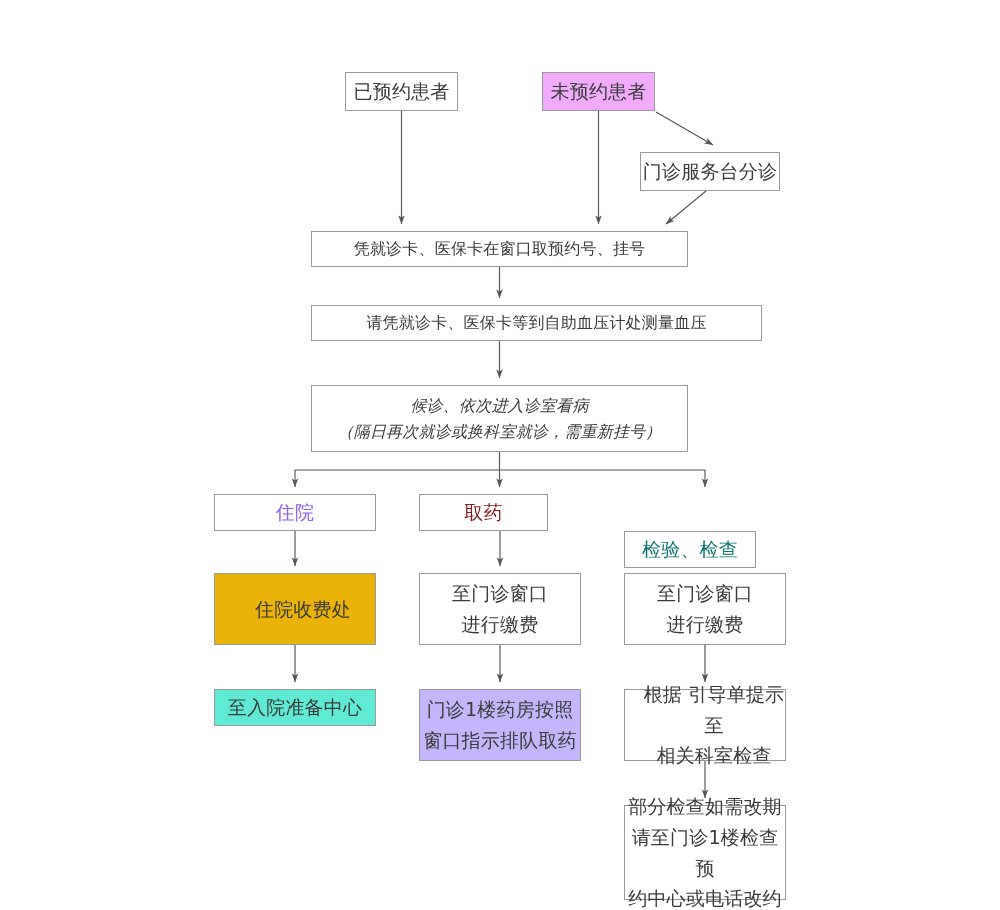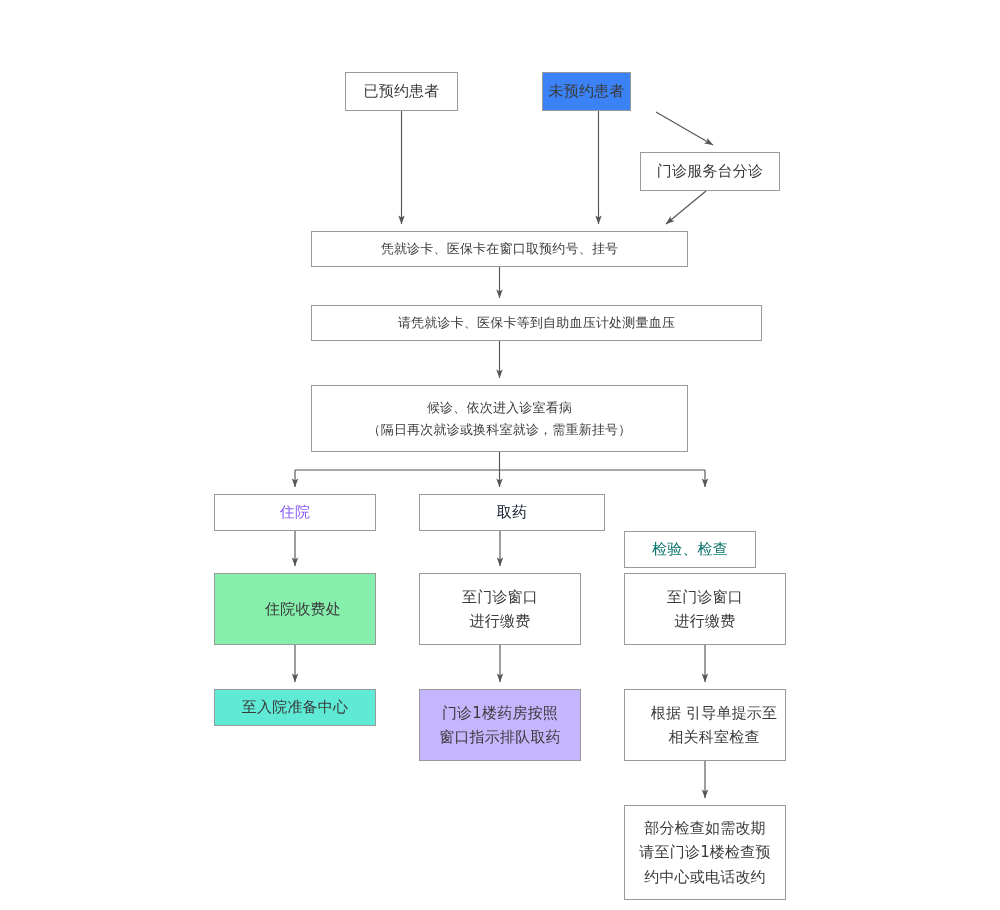--- a/index.html
+++ b/index.html
@@ -36,22 +36,22 @@
     align-items: center;
     justify-content: center;
     text-align: center;
     color: #3a3a3a;
     font-size: 15.5px;
     line-height: 1.62;
     letter-spacing: 0.2px;
     white-space: pre-line;
     z-index: 2;
   }
-  .node.wide { font-size: 13px; }
-  .node.small { font-size: 15px; }
+  .node.wide { font-size: 16px; }
+  .node.small { font-size: 19px; }
 </style>
 </head>
 <body>
 
 <div id="canvas">
 
   <svg id="connectors" viewBox="0 0 1000 910" xmlns="http://www.w3.org/2000/svg">
     <defs>
       <marker id="arrowhead" markerWidth="9" markerHeight="9" refX="7.4" refY="3.1" orient="auto" markerUnits="strokeWidth">
         <path d="M0,0.3 L7.6,3.1 L0,5.9 L1.8,3.1 z" fill="#555555"></path>
@@ -74,30 +74,30 @@
         <path d="M 705 531 L 705 566" stroke="#555555" marker-end="url(#arrowhead)"></path>
         <path d="M 295 645 L 295 682" stroke="#555555" marker-end="url(#arrowhead)"></path>
         <path d="M 500 645 L 500 682" stroke="#555555" marker-end="url(#arrowhead)"></path>
         <path d="M 705 645 L 705 682" stroke="#555555" marker-end="url(#arrowhead)"></path>
         <path d="M 705 761 L 705 798" stroke="#555555" marker-end="url(#arrowhead)"></path>
       </g>
   </svg>
 
   <div id="node-layer">
       <div class="node small" style="left: 345px; top: 72px; width: 113px; height: 39px; border-color: rgb(154, 154, 154); background: rgb(255, 255, 255); color: rgb(58, 58, 58);"><span>已预约患者</span></div>
-      <div class="node small" style="left: 542px; top: 72px; width: 89px; height: 39px; border-color: rgb(154, 154, 154); background: #3b82f6; color: rgb(58, 58, 58);"><span>未预约患者</span></div>
+      <div class="node small" style="left: 542px; top: 72px; width: 113px; height: 39px; border-color: rgb(154, 154, 154); background: #f0abfc; color: rgb(58, 58, 58);"><span>未预约患者</span></div>
       <div class="node small" style="left: 640px; top: 152px; width: 140px; height: 39px; border-color: rgb(154, 154, 154); background: rgb(255, 255, 255); color: rgb(58, 58, 58);"><span>门诊服务台分诊</span></div>
       <div class="node wide" style="left: 311px; top: 231px; width: 377px; height: 36px; border-color: rgb(154, 154, 154); background: rgb(255, 255, 255); color: rgb(58, 58, 58);"><span>凭就诊卡、医保卡在窗口取预约号、挂号</span></div>
       <div class="node wide" style="left: 311px; top: 305px; width: 451px; height: 36px; border-color: rgb(154, 154, 154); background: rgb(255, 255, 255); color: rgb(58, 58, 58);"><span>请凭就诊卡、医保卡等到自助血压计处测量血压</span></div>
-      <div class="node wide" style="left: 311px; top: 385px; width: 377px; height: 67px; border-color: rgb(154, 154, 154); background: rgb(255, 255, 255); color: rgb(58, 58, 58);"><span>候诊、依次进入诊室看病
+      <div class="node wide" style="left: 311px; top: 385px; width: 377px; height: 67px; border-color: rgb(154, 154, 154); background: rgb(255, 255, 255); color: rgb(58, 58, 58); font-style: italic;"><span>候诊、依次进入诊室看病
 （隔日再次就诊或换科室就诊，需重新挂号）</span></div>
       <div class="node small" style="left: 214px; top: 494px; width: 162px; height: 37px; border-color: rgb(154, 154, 154); background: rgb(255, 255, 255); color: #8b5cf6;"><span>住院</span></div>
-      <div class="node small" style="left: 419px; top: 494px; width: 186px; height: 37px; border-color: rgb(154, 154, 154); background: rgb(255, 255, 255); color: #0f172a;"><span>取药</span></div>
+      <div class="node small" style="left: 419px; top: 494px; width: 129px; height: 37px; border-color: rgb(154, 154, 154); background: rgb(255, 255, 255); color: #7f1d1d;"><span>取药</span></div>
       <div class="node small" style="left: 624px; top: 494px; width: 132px; height: 37px; border-color: rgb(154, 154, 154); background: rgb(255, 255, 255); color: #0f766e; margin-top: 37px;"><span>检验、检查</span></div>
-      <div class="node small" style="left: 214px; top: 573px; width: 162px; height: 72px; border-color: rgb(154, 154, 154); background: #86efac; color: rgb(58, 58, 58); padding-left: 16px;"><span>住院收费处</span></div>
+      <div class="node small" style="left: 214px; top: 573px; width: 162px; height: 72px; border-color: rgb(154, 154, 154); background: #eab308; color: rgb(58, 58, 58); padding-left: 16px;"><span>住院收费处</span></div>
       <div class="node small" style="left: 419px; top: 573px; width: 162px; height: 72px; border-color: rgb(154, 154, 154); background: rgb(255, 255, 255); color: rgb(58, 58, 58);"><span>至门诊窗口
 进行缴费</span></div>
       <div class="node small" style="left: 624px; top: 573px; width: 162px; height: 72px; border-color: rgb(154, 154, 154); background: rgb(255, 255, 255); color: rgb(58, 58, 58);"><span>至门诊窗口
 进行缴费</span></div>
       <div class="node small" style="left: 214px; top: 689px; width: 162px; height: 37px; border-color: rgb(154, 154, 154); background: #5eead4; color: rgb(58, 58, 58);"><span>至入院准备中心</span></div>
       <div class="node small" style="left: 419px; top: 689px; width: 162px; height: 72px; border-color: rgb(154, 154, 154); background: #c4b5fd; color: rgb(58, 58, 58);"><span>门诊1楼药房按照
 窗口指示排队取药</span></div>
       <div class="node small" style="left: 624px; top: 689px; width: 162px; height: 72px; border-color: rgb(154, 154, 154); background: rgb(255, 255, 255); color: rgb(58, 58, 58); padding-left: 18px;"><span>根据 引导单提示至
 相关科室检查</span></div>
       <div class="node small" style="left: 624px; top: 805px; width: 162px; height: 95px; border-color: rgb(154, 154, 154); background: rgb(255, 255, 255); color: rgb(58, 58, 58); justify-content: center;"><span>部分检查如需改期

